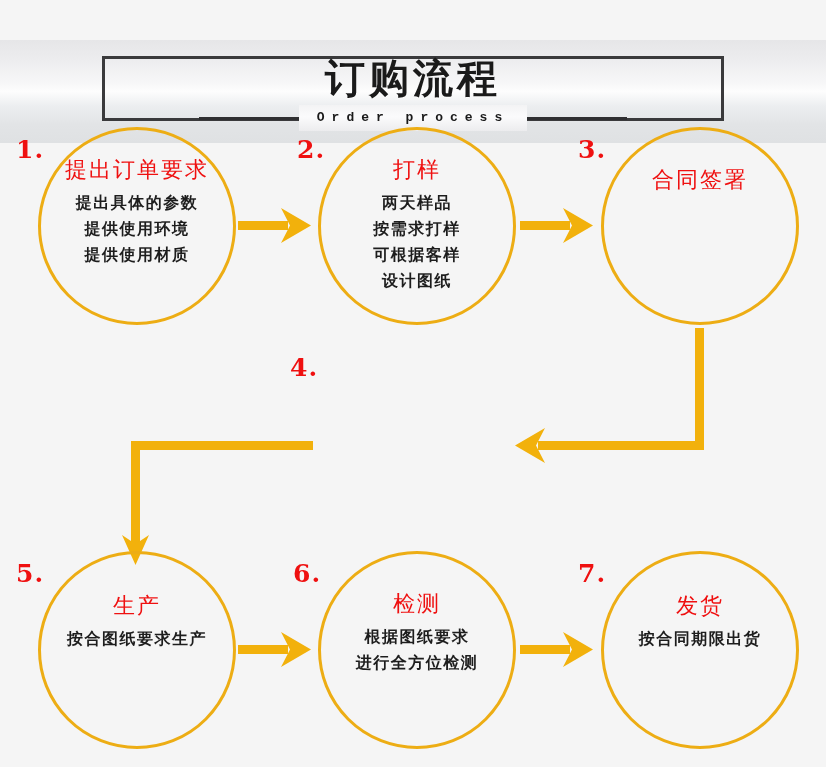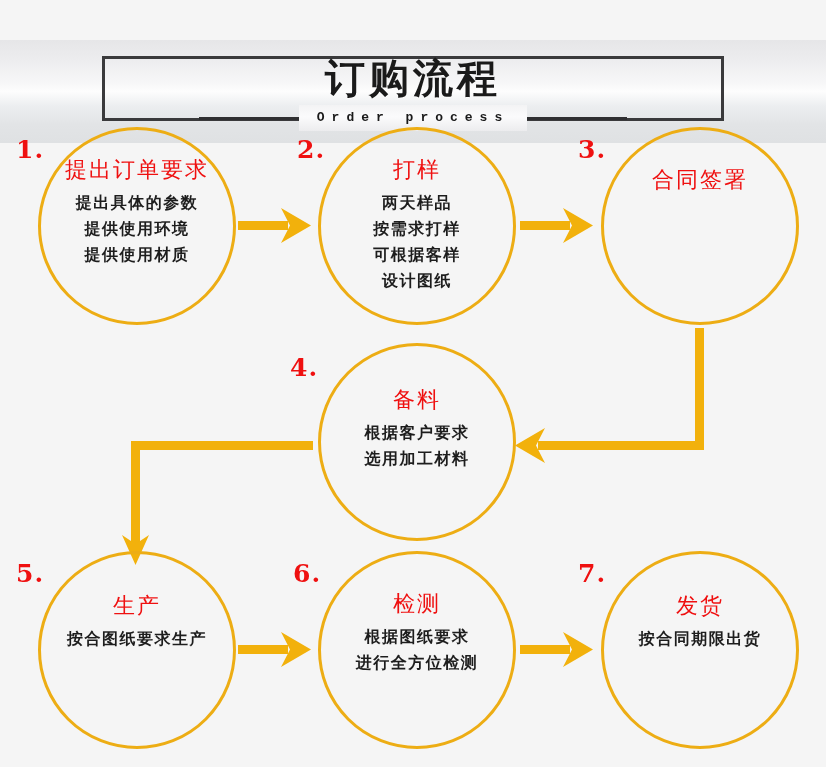--- a/index.html
+++ b/index.html
@@ -230,27 +230,20 @@
       <span class="node-line">设计图纸</span>
     </div>
   </div>
 
   <div class="node-number" id="num-3">3.</div>
   <div class="node" id="node-3">
     <div class="node-title">合同签署</div>
   </div>
 
   <div class="node-number" id="num-4">4.</div>
-  <div class="node" id="node-4">
-    <div class="node-title">备料</div>
-    <div class="node-lines">
-      <span class="node-line">根据客户要求</span>
-      <span class="node-line">选用加工材料</span>
-    </div>
-  </div>
 
   <div class="node-number" id="num-5">5.</div>
   <div class="node" id="node-5">
     <div class="node-title">生产</div>
     <div class="node-lines">
       <span class="node-line">按合图纸要求生产</span>
     </div>
   </div>
 
   <div class="node-number" id="num-6">6.</div>

